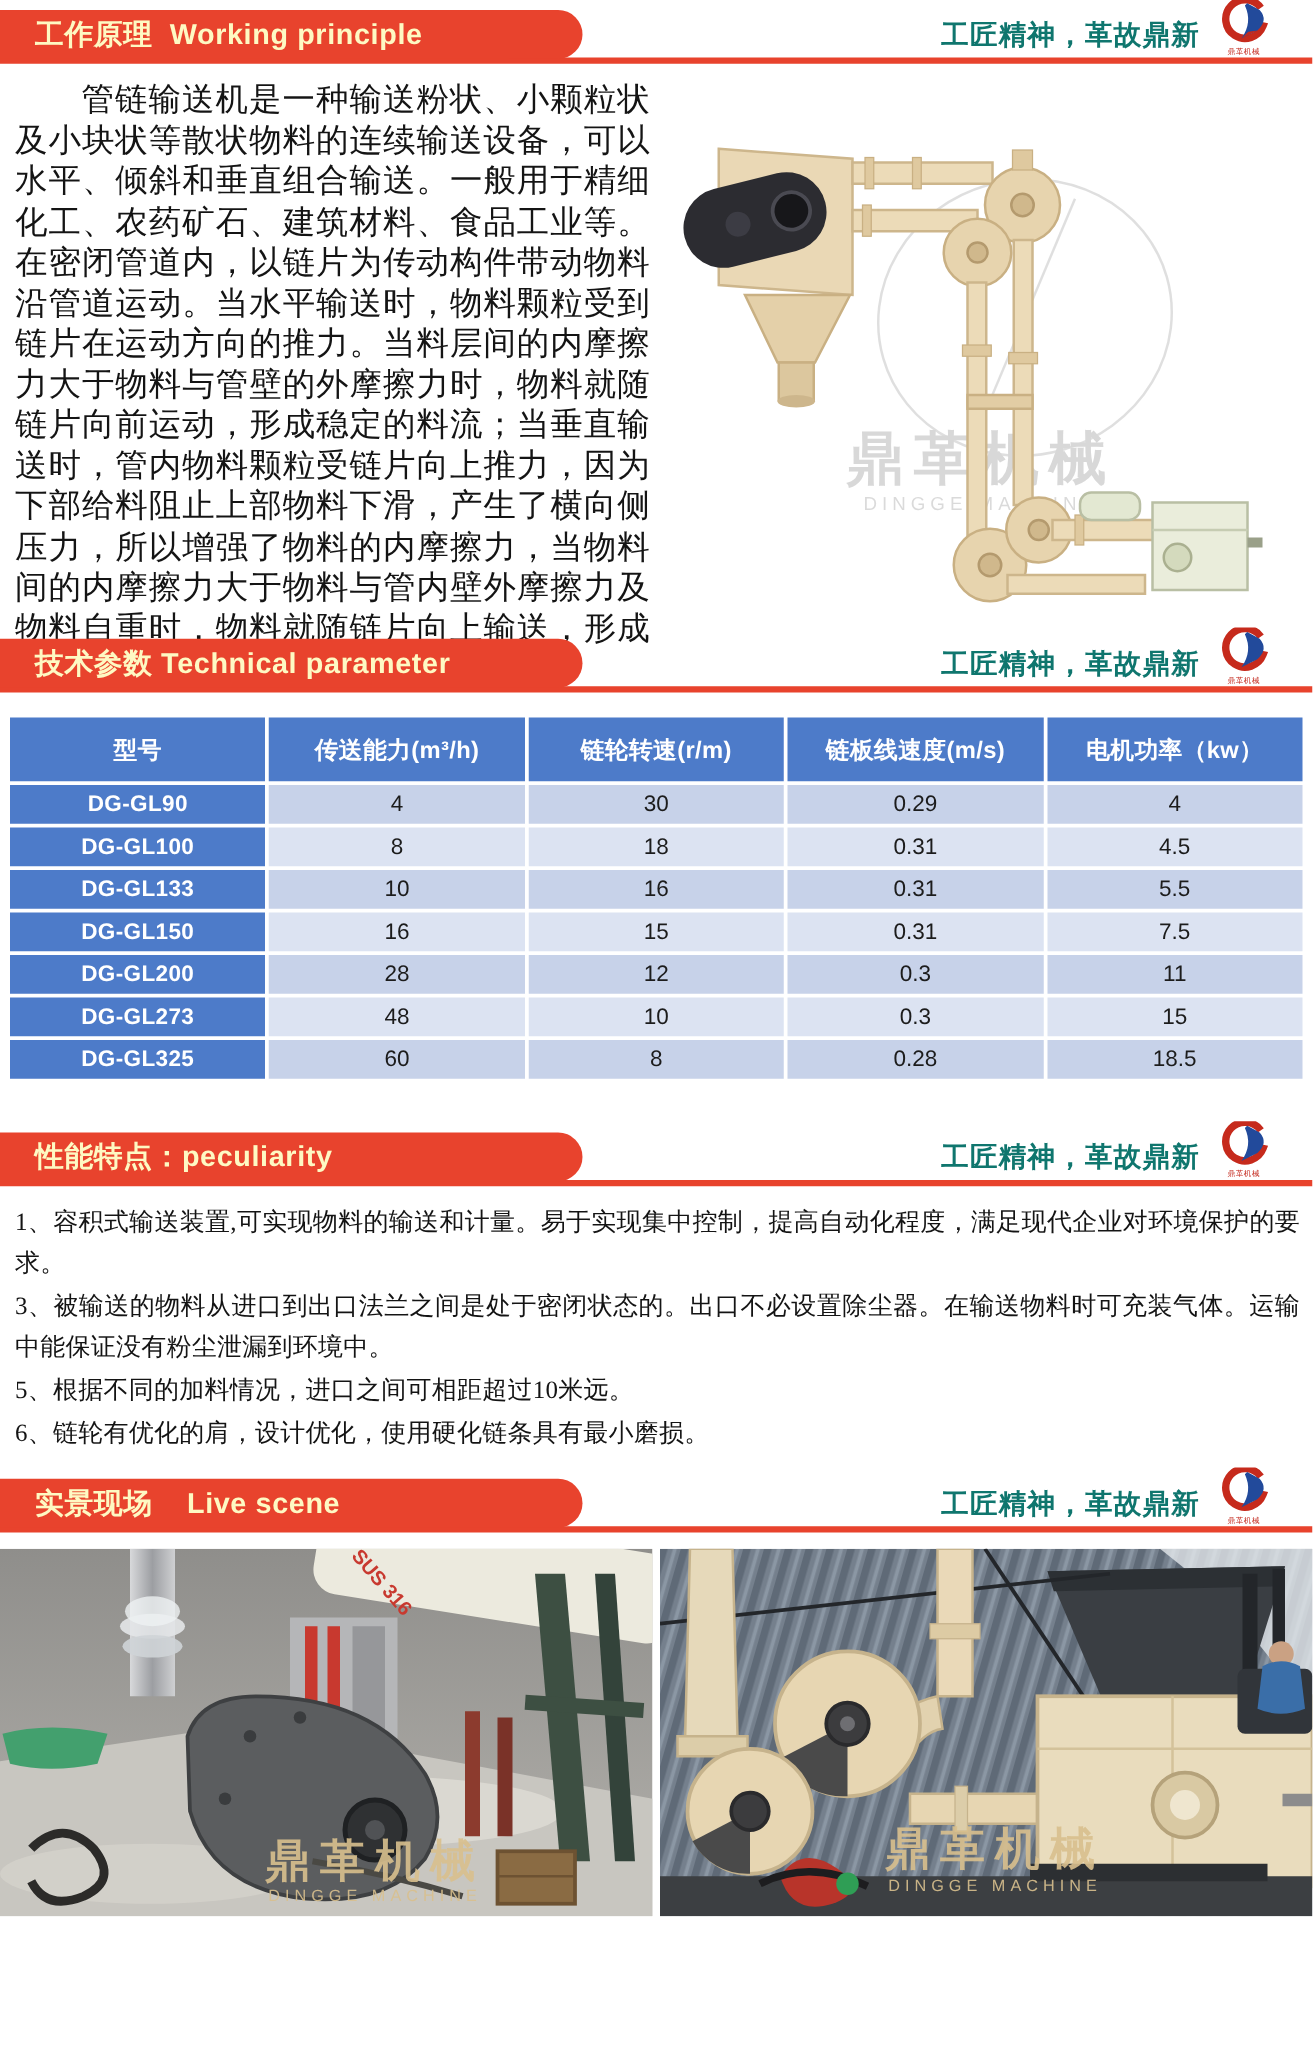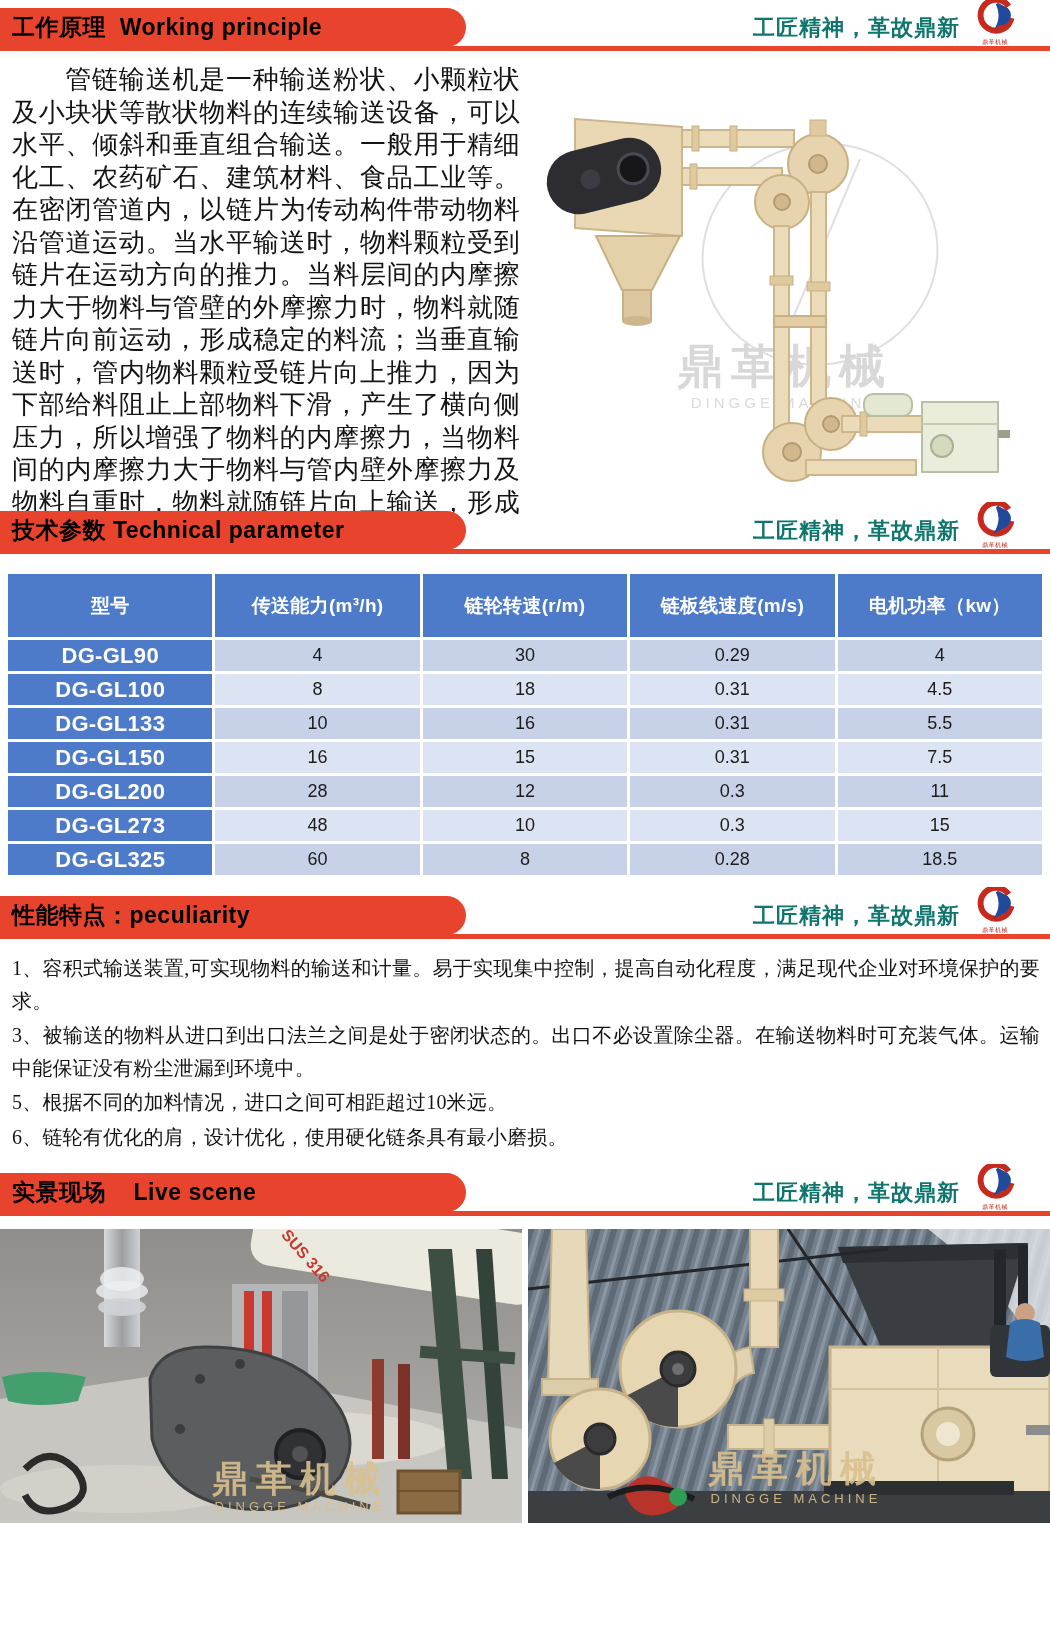--- a/index.html
+++ b/index.html
@@ -13,22 +13,22 @@
   html,body{margin:0;padding:0;}
   body{
     width:1050px;height:1645px;overflow:hidden;background:#fff;
     font-family:"Liberation Sans",sans-serif;
   }
   
   .band-header{position:relative;height:43px;border-bottom:5px solid var(--red);}
   .banner{
     position:absolute;left:0;bottom:-1px;height:39px;width:466px;
     background:var(--red);border-radius:0 22px 22px 0;
-    color:#000000;font-weight:bold;font-size:23px;line-height:39px;
-    padding-left:12px;white-space:pre;letter-spacing:.5px;
+    color:#fef9c3;font-weight:bold;font-size:23px;line-height:39px;
+    padding-left:28px;white-space:pre;letter-spacing:.5px;
   }
   .motto{
     position:absolute;right:90px;bottom:3px;color:#0f766e;
     font-size:22px;font-weight:600;letter-spacing:1px;white-space:pre;
   }
   .logo{position:absolute;right:32px;bottom:0;width:46px;text-align:center;line-height:0;}
   .logo svg{width:40px;height:40px;}
   .logo-caption{font-size:6px;line-height:7px;color:#c22418;letter-spacing:.5px;}
   
   .wp-content{display:flex;padding:13px 6px 0 12px;height:450px;}
@@ -37,38 +37,38 @@
     font-size:26px;line-height:32.5px;color:var(--ink);
     text-align:justify;text-indent:2.05em;letter-spacing:.2px;
   }
   .wp-figure{margin:0;width:500px;height:440px;flex:none;}
   .wp-figure svg{width:100%;height:100%;}
   
   .tbl-wrap{padding:17px 5px 10px;}
   table.params{width:100%;border-collapse:separate;border-spacing:3px;table-layout:fixed;}
   table.params th,table.params td{text-align:center;vertical-align:middle;padding:0 4px;overflow:hidden;}
   table.params thead th{
-    background:var(--blue);color:#fff;height:63px;
+    background:var(--blue);color:#fff;height:51px;
     font-size:19px;font-weight:bold;letter-spacing:.3px;
   }
-  td.model{background:var(--blue);color:#fff;font-weight:bold;font-size:22px;height:31px;letter-spacing:.3px;}
+  td.model{background:var(--blue);color:#fff;font-weight:bold;font-size:18px;height:31px;letter-spacing:.3px;}
   td.val{font-size:18px;color:#1c1c1c;height:31px;}
   tr.odd td.val{background:var(--row-dark);}
   tr.even td.val{background:var(--row-light);}
   
   .features{padding:13px 10px 10px 12px;}
   .feature{
     margin:0 0 2px;font-family:"Liberation Serif",serif;
     font-size:20px;line-height:32.5px;color:var(--ink);text-align:justify;letter-spacing:.2px;
   }
   
   .photos{display:flex;gap:6px;margin-top:13px;}
   .photo{flex:none;width:522px;height:294px;line-height:0;}
   .photo svg{width:100%;height:100%;display:block;}
-  .mt8{margin-top:8px;}.mt10{margin-top:10px;}.mt12{margin-top:8px;}
+  .mt8{margin-top:8px;}.mt10{margin-top:10px;}.mt12{margin-top:30px;}
   .wm-cn{font-weight:bold;letter-spacing:8px;}
 </style>
 </head>
 <body>
 
 <section>
   <header class="band-header mt8">
     <div class="banner">工作原理  Working principle</div>
     <div class="motto">工匠精神，革故鼎新</div>
     <div class="logo">

